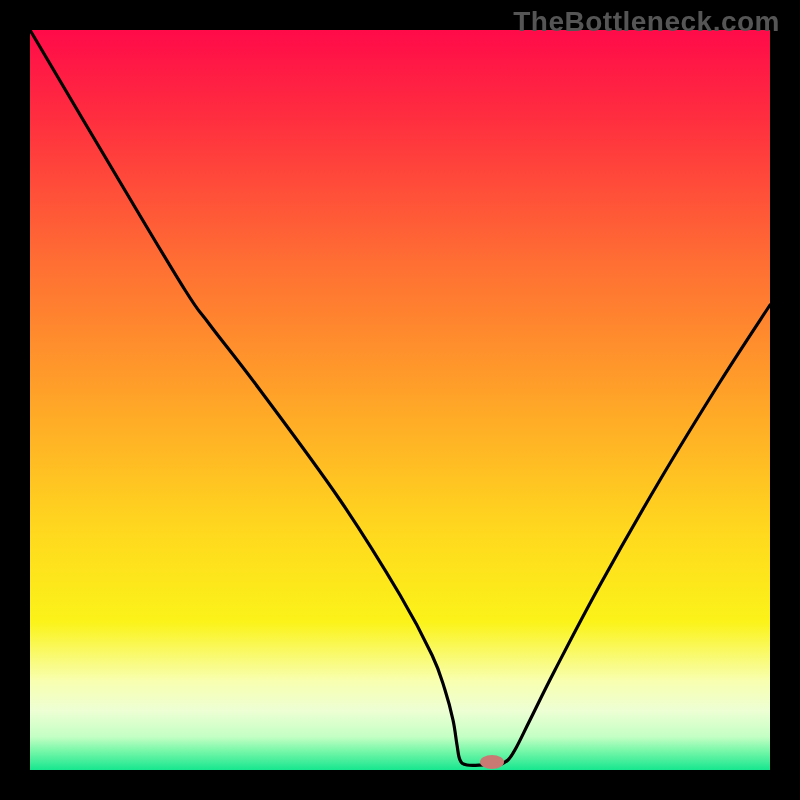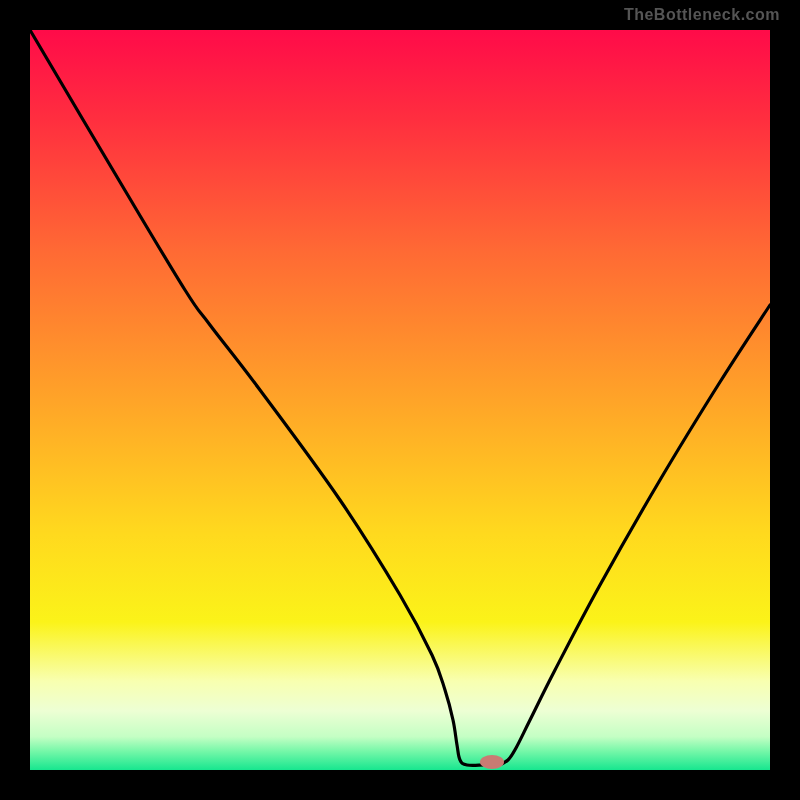--- a/index.html
+++ b/index.html
@@ -14,21 +14,21 @@
   .chart-container {
     position: relative;
     width: 800px;
     height: 800px;
   }
   .watermark {
     position: absolute;
     top: 6px;
     right: 20px;
     color: #555;
-    font-size: 16px;
+    font-size: 28px;
     font-weight: bold;
     letter-spacing: 0.5px;
     z-index: 10;
   }
   svg {
     display: block;
   }
 </style>
 </head>
 <body>

